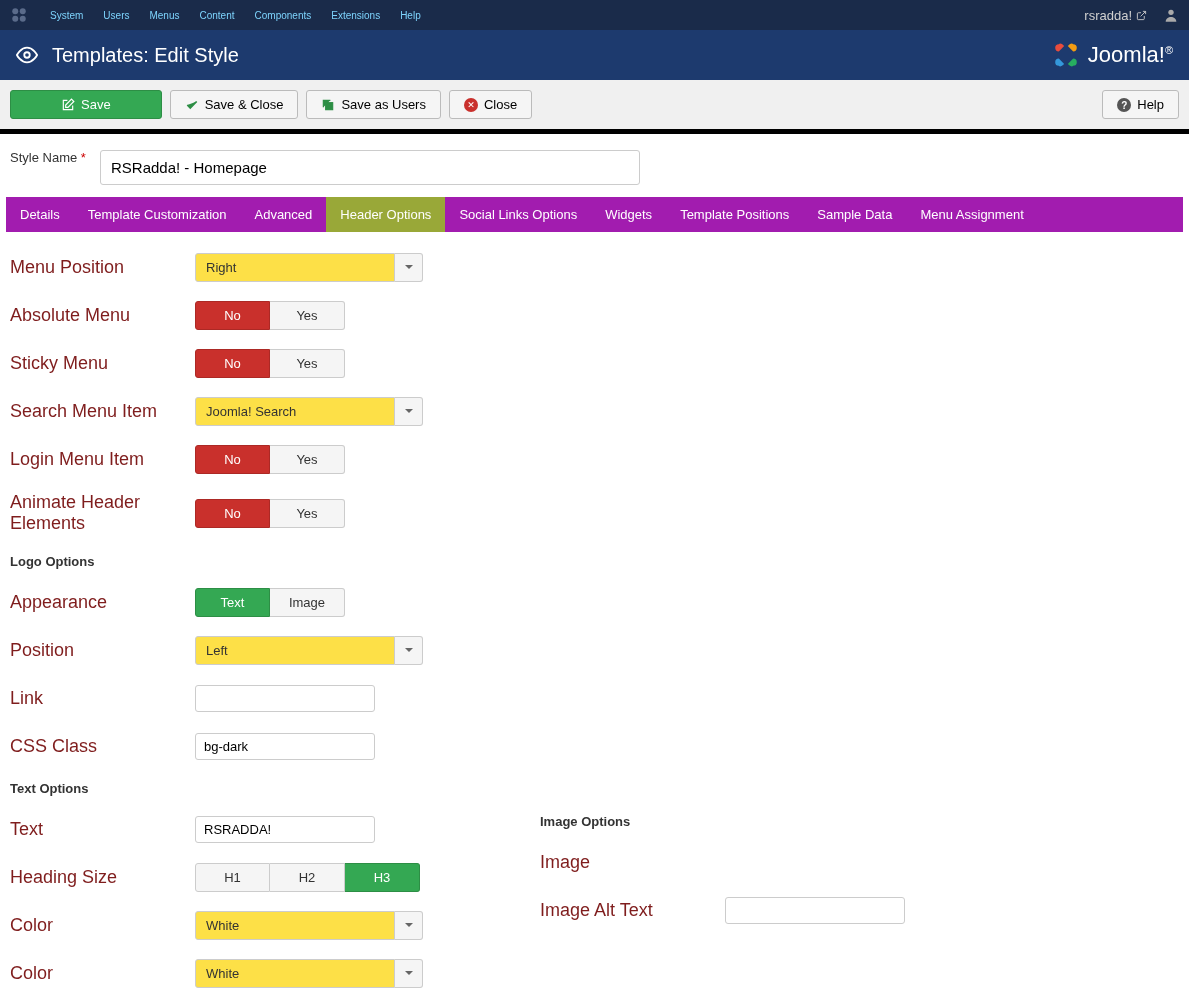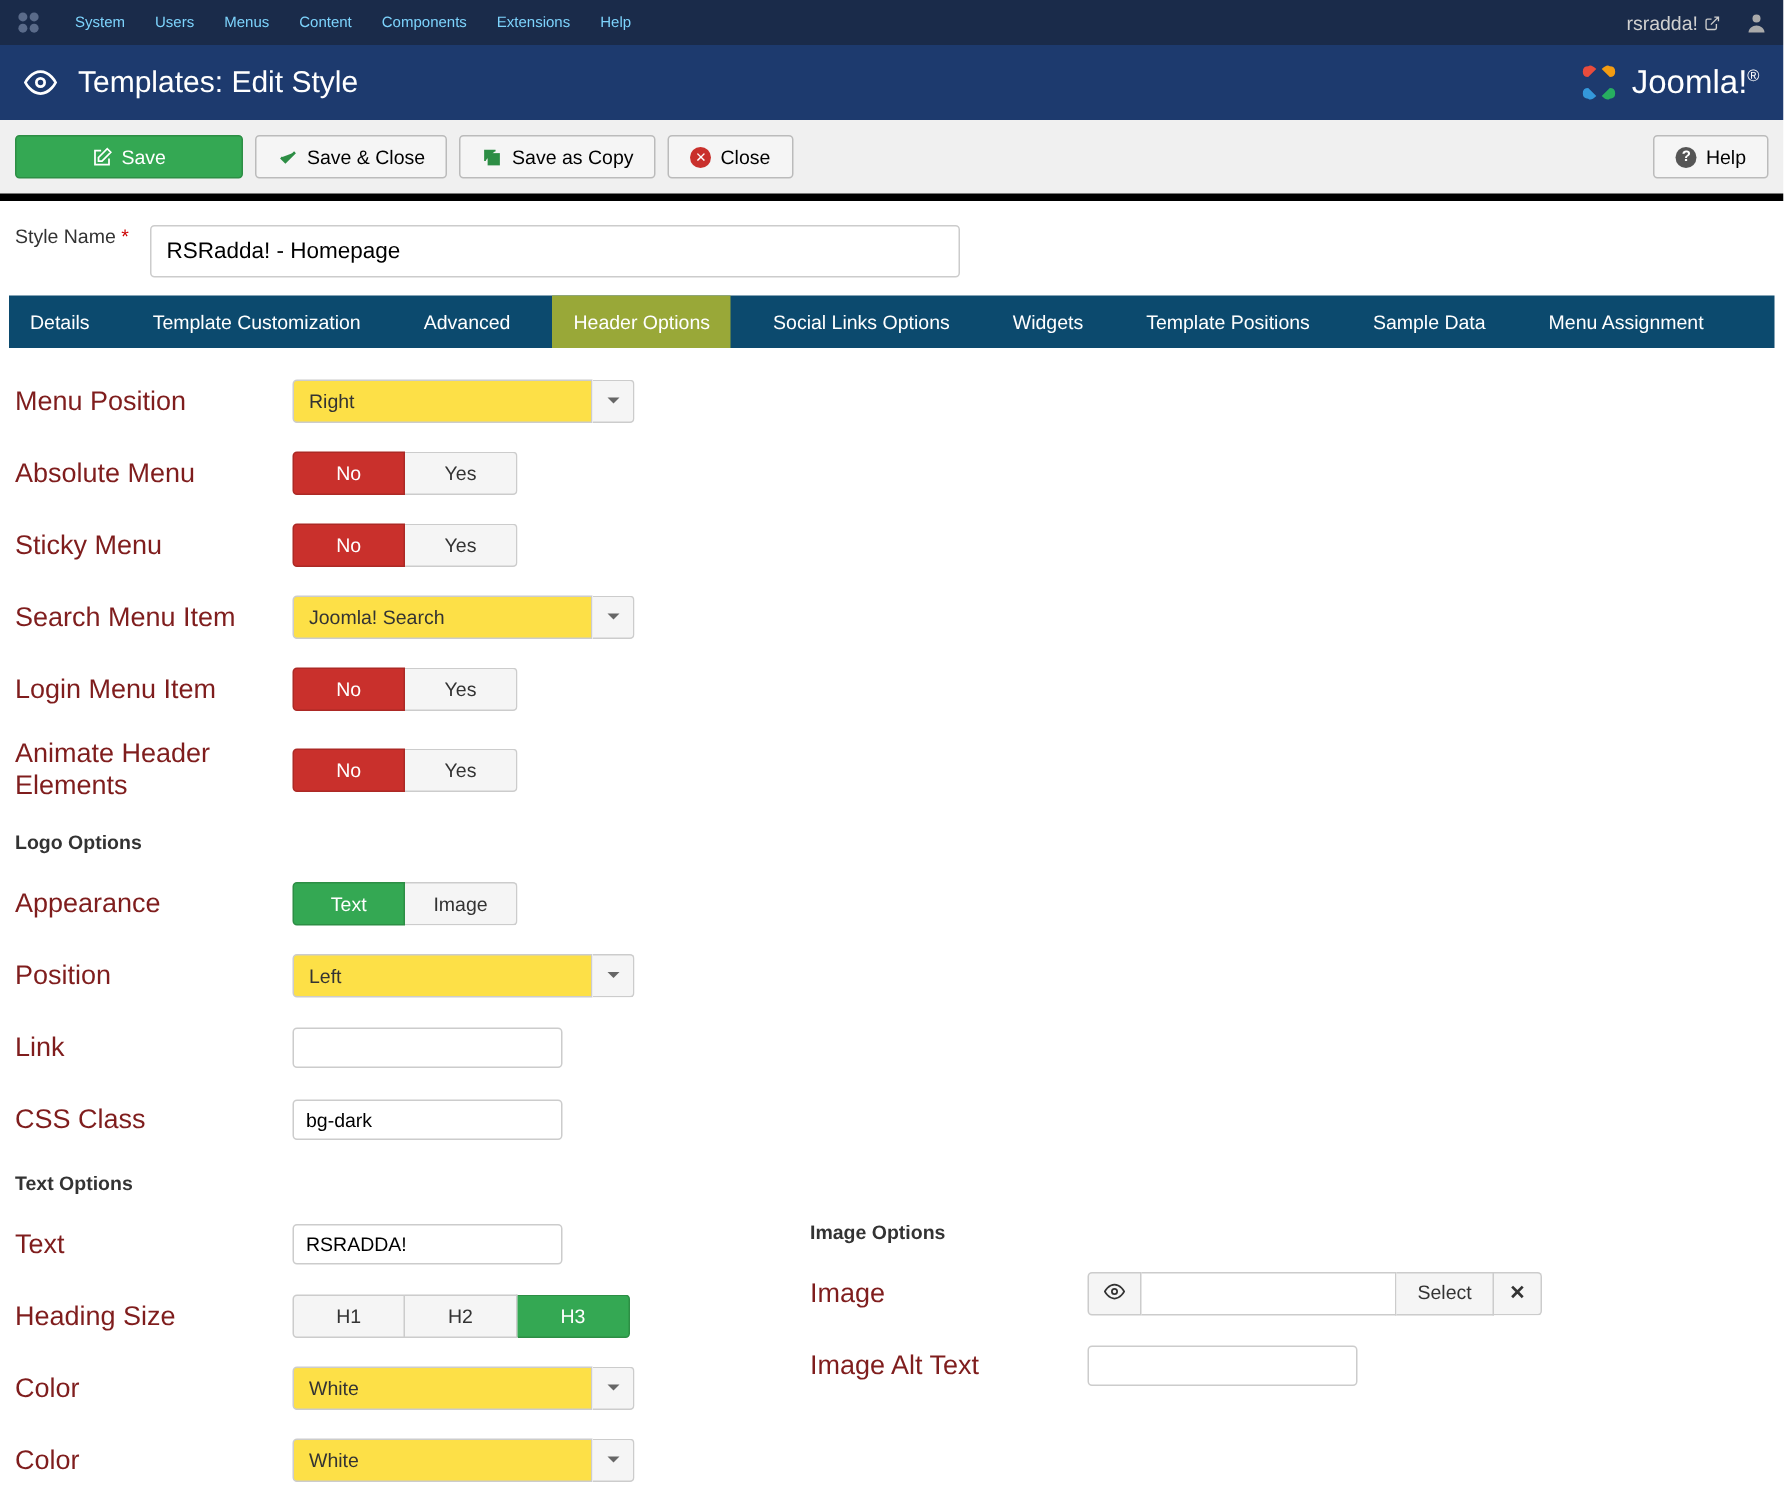--- a/index.html
+++ b/index.html
@@ -38,21 +38,21 @@
 
 
 .form-area { padding: 16px 10px; }
 .field-row { display: flex; margin-bottom: 12px; }
 .field-label { width: 90px; font-size: 13px; }
 .field-label .req { color: #c00; }
 .text-input { border: 1px solid #ccc; border-radius: 3px; padding: 8px 10px; font-size: 15px; width: 540px; }
 .text-input-sm { border: 1px solid #ccc; border-radius: 3px; padding: 5px 8px; font-size: 13px; width: 180px; }
 
 
-.tabs { display: flex; background: #0c4a6e; margin: 0 -4px 20px -4px; gap: 14px; }
+.tabs { display: flex; background: #a21caf; margin: 0 -4px 20px -4px; }
 .tab { padding: 10px 14px; color: #fff; cursor: pointer; font-size: 13px; }
 .tab.active { background: #99a838; }
 
 
 .form-grid { padding: 0 0 0 0; }
 .form-row { display: flex; align-items: center; margin-bottom: 18px; min-height: 30px; }
 .form-row .label { width: 185px; font-size: 18px; color: #7f1d1d; }
 .section-heading { font-weight: bold; font-size: 13px; margin: 20px 0 18px 0; }
 
 
@@ -141,21 +141,21 @@
     <svg class="icon-ok" viewBox="0 0 24 24" fill="none" stroke="#2d8e45" stroke-width="3">
         <path d="M4 12l5 5L20 6"></path>
       </svg>
     <span>Save &amp; Close</span>
   </button>
   <button class="btn">
     <svg class="icon-copy" viewBox="0 0 24 24" fill="none" stroke="#2d8e45" stroke-width="2">
         <rect x="8" y="8" width="12" height="12"></rect>
         <path d="M4 16V4h12"></path>
       </svg>
-    <span>Save as Copy</span>
+    <span>Save as Users</span>
   </button>
   <button class="btn">
     <span class="icon-cancel"></span>
     <span>Close</span>
   </button>
   <span class="spacer"></span>
   <button class="btn">
     <span class="icon-help"></span>
     <span>Help</span>
   </button>
@@ -289,31 +289,20 @@
             <div class="select-caret"></div>
           </div>
         </div>
       </div>
 
       <div class="col">
         <div class="section-heading" style="margin-top:0;">Image Options</div>
 
         <div class="form-row">
           <div class="label">Image</div>
-          <div class="image-select">
-            <div class="eye">
-              <svg width="14" height="14" viewBox="0 0 24 24" fill="none" stroke="#333" stroke-width="2">
-                  <path d="M1 12s4-8 11-8 11 8 11 8-4 8-11 8-11-8-11-8z"></path>
-                  <circle cx="12" cy="12" r="3"></circle>
-                </svg>
-            </div>
-            <div class="path"></div>
-            <div class="sel-btn">Select</div>
-            <div class="clr-btn">✕</div>
-          </div>
         </div>
 
         <div class="form-row">
           <div class="label">Image Alt Text</div>
           <input class="text-input-sm" value="" style="">
         </div>
       </div>
     </div>
 
   </div>

